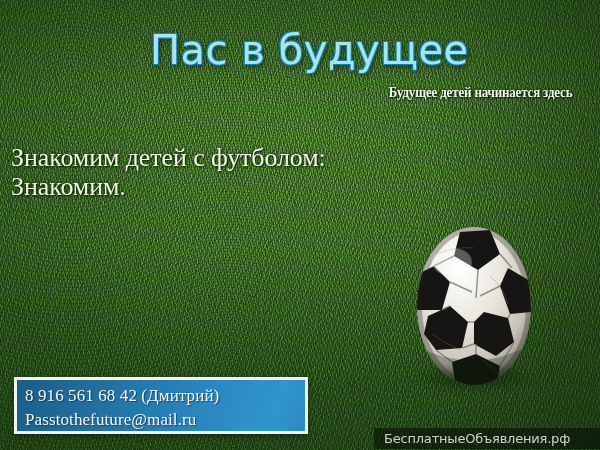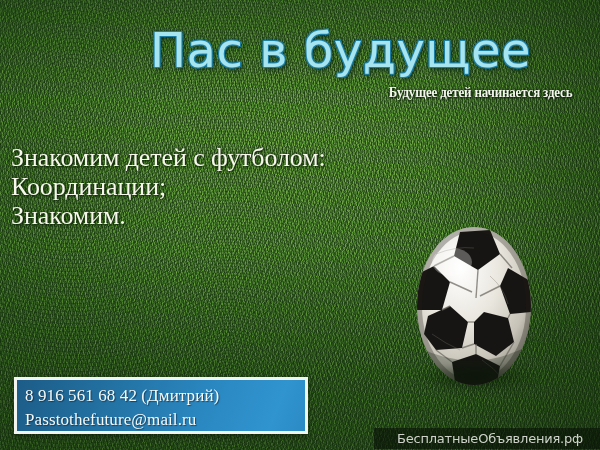--- a/index.html
+++ b/index.html
@@ -52,21 +52,21 @@
       linear-gradient(to right, rgba(18,44,12,.16) 0%, rgba(0,0,0,0) 30%, rgba(0,0,0,0) 72%, rgba(12,32,8,.30) 100%);
   }
 
   
   .title {
     position: absolute;
     left: 150px;
     top: 24px;
     width: 310px;
     font-family: "DejaVu Sans", sans-serif;
-    font-size: 48px;
+    font-size: 40px;
     line-height: 52px;
     font-weight: 400;
     letter-spacing: .5px;
     color: #a6e4ef;
     text-align: center;
     text-shadow:
       -1px -1px 0 #1d7fa6,
        1px -1px 0 #1d7fa6,
       -1px  1px 0 #1d7fa6,
        1px  1px 0 #1d7fa6,
@@ -162,21 +162,21 @@
   .watermark-text {
     position: absolute;
     left: 384px;
     top: 430px;
     width: 212px;
     font-family: "DejaVu Sans", sans-serif;
     font-size: 13px;
     line-height: 17px;
     font-weight: 400;
     color: #cfd3cb;
-    text-align: center;
+    text-align: left;
     white-space: nowrap;
     letter-spacing: -0.2px;
   }
 </style>
 </head>
 <body>
 
 <div id="poster">
 
   <div class="grass-base"></div>
@@ -244,21 +244,20 @@
       </g>
     </svg>
   </div>
 
   <div class="title">Пас в будущее</div>
 
   <div class="subtitle">Будущее детей начинается здесь</div>
 
   <div class="body-text">
     <div class="body-line">Знакомим детей с футболом:</div>
-    <div class="body-line">Координации;</div>
     <div class="body-line">Знакомим.</div>
   </div>
 
   <div class="contact-box">
     <div class="contact-line">8 916 561 68 42 (Дмитрий)</div>
     <div class="contact-line">Passtothefuture@mail.ru</div>
   </div>
 
   <div class="watermark-bar"></div>
   <div class="watermark-text">БесплатныеОбъявления.рф</div>

